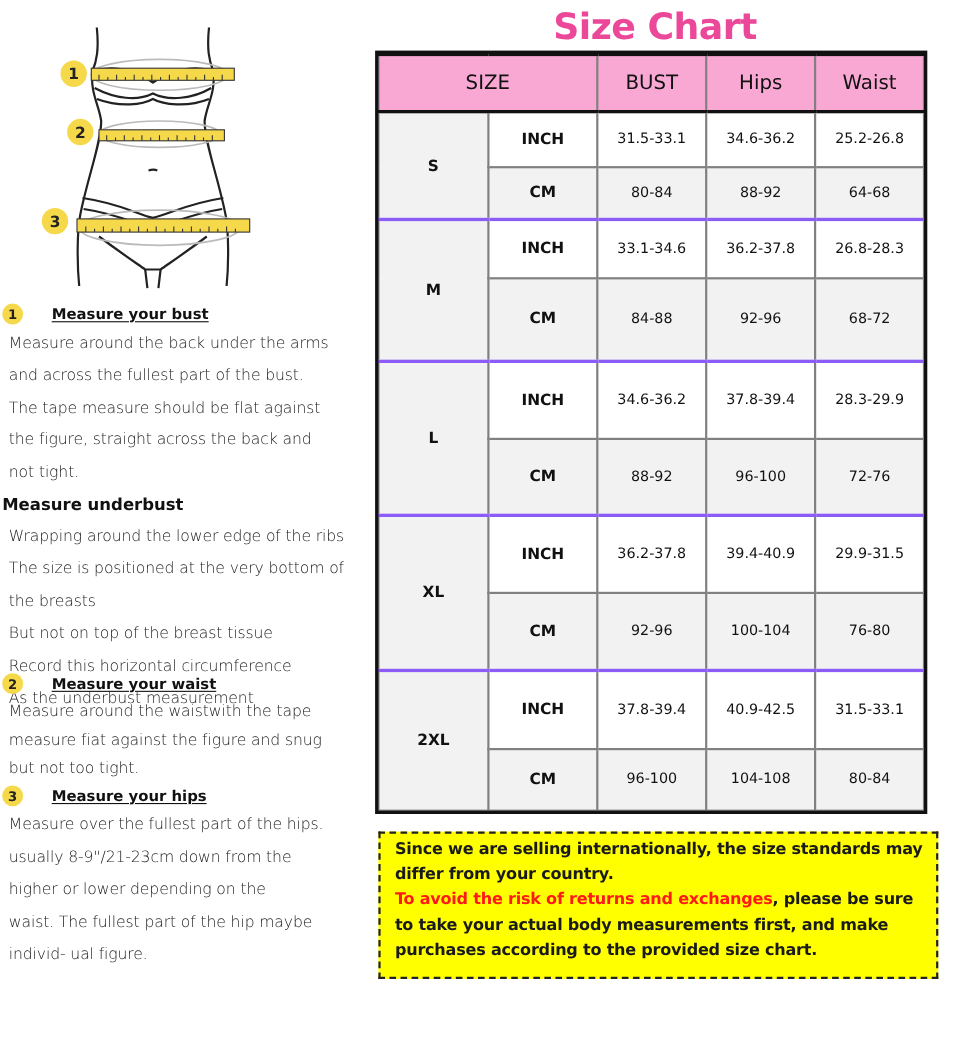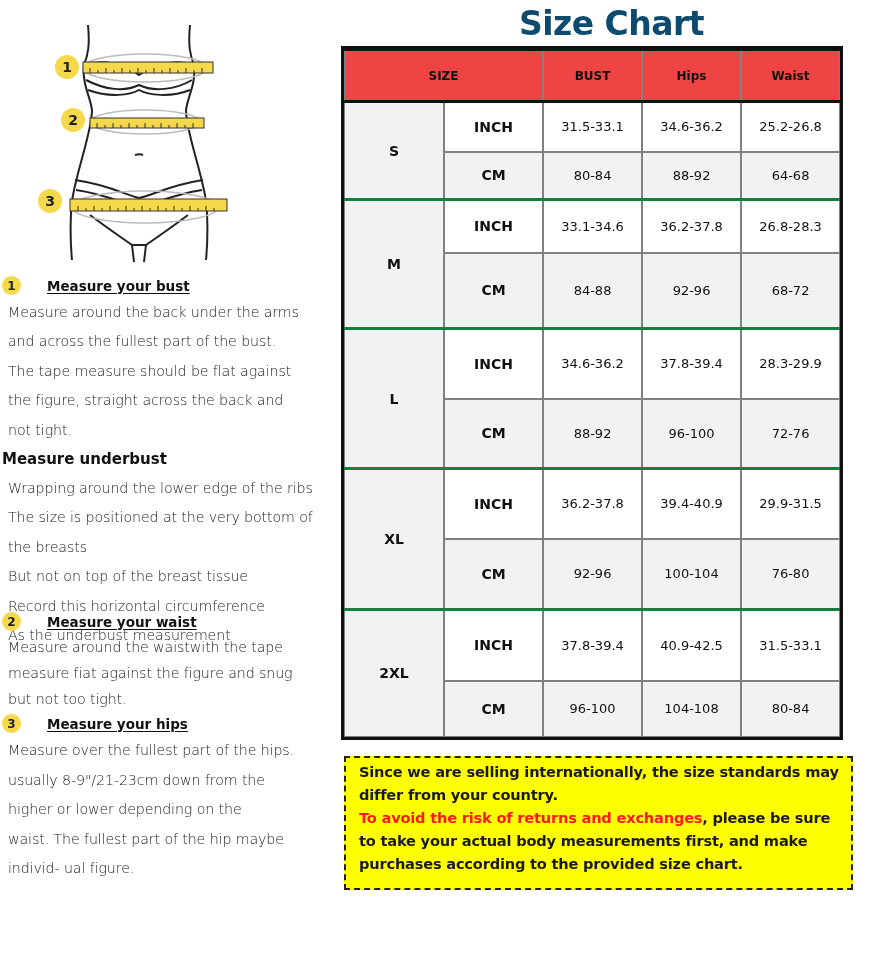--- a/index.html
+++ b/index.html
@@ -14,31 +14,31 @@
   .guide p { margin: 6px; font-size: 14.2px; line-height: 23.4px; color: #222; font-weight: 300; letter-spacing: -0.1px; }
   .guide .sub { font-weight: bold; font-size: 15px; line-height: 23px; color: #111; }
   .sec1 { position: absolute; top: 0; }
   .sec1 .body { margin-top: 4px; }
   .sec2 { position: absolute; top: 336px; }
   .sec2 .body p { line-height: 20px; }
   .sec2 .body { margin-top: 2px; }
   .sec3 { position: absolute; top: 438px; }
   .sec3 .body p { line-height: 23.5px; }
 
-  .title { position: absolute; left: 359px; width: 505px; top: 4px; text-align: center; font-family: "DejaVu Sans", sans-serif; font-weight: bold; font-size: 33px; letter-spacing: -0.5px; color: #0c4a6e; }
+  .title { position: absolute; left: 343px; width: 505px; top: 4px; text-align: center; font-family: "DejaVu Sans", sans-serif; font-weight: bold; font-size: 33px; letter-spacing: -0.5px; color: #ec4899; }
 
   table.chart { position: absolute; left: 343px; top: 48px; width: 497px; border-collapse: collapse; table-layout: fixed; font-family: "DejaVu Sans", sans-serif; }
   table.chart td, table.chart th { border: 2px solid #808080; text-align: center; padding: 0; font-size: 13px; color: #111; }
-  table.chart th { font-weight: bold; font-size: 12px; background: #ef4444; height: 49px; }
+  table.chart th { font-weight: normal; font-size: 18px; background: #f9a8d4; height: 49px; }
   table.chart .size { background: #f2f2f2; font-weight: bold; font-size: 14px; }
   table.chart .unit { font-weight: bold; font-size: 14px; }
   table.chart .inch td { background: #ffffff; }
   table.chart .cm td { background: #f2f2f2; }
   table.chart .inch td.size { background: #f2f2f2; }
-  table.chart tr.grp-top td { border-top: 3px solid #15803d; }
+  table.chart tr.grp-top td { border-top: 3px solid #8b5cf6; }
   table.chart { outline: 3px solid #111; outline-offset: -1px; }
   table.chart thead th { border-top: 3px solid #111; border-bottom: 3px solid #111; }
 
   .notice { position: absolute; left: 344px; top: 756px; width: 490px; height: 128px; background: #ffff00; border: 2px dashed #222; padding: 2px 2px 0 13px; font-family: "DejaVu Sans", sans-serif; font-weight: bold; font-size: 14.6px; line-height: 23px; color: #1a1a1a; letter-spacing: -0.2px; }
   .notice .red { color: #ff1a1a; }
 </style>
 </head>
 <body>
 
 <svg class="figure" viewBox="0 0 220 255">

